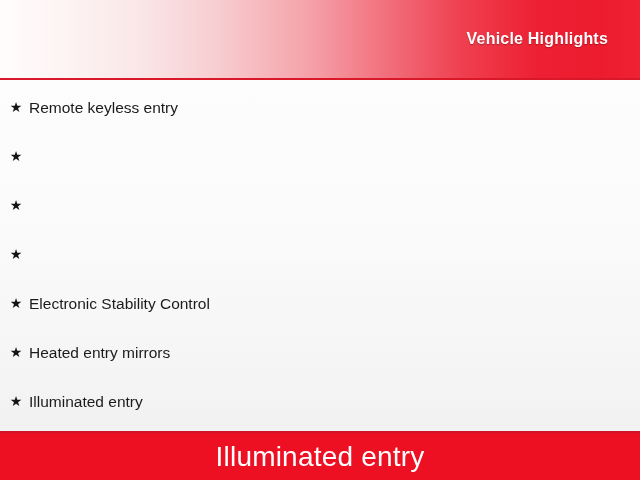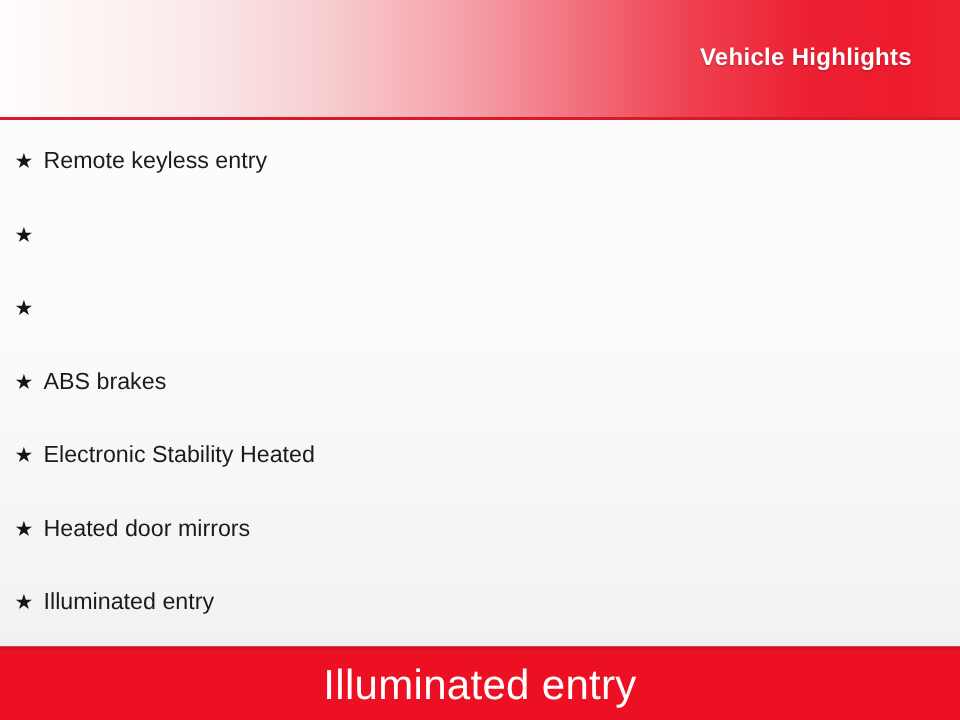--- a/index.html
+++ b/index.html
@@ -141,31 +141,30 @@
     <li class="highlight-item">
       <span class="star-icon">★</span>
     </li>
 
     <li class="highlight-item">
       <span class="star-icon">★</span>
     </li>
 
     <li class="highlight-item">
       <span class="star-icon">★</span>
-      <span class="highlight-label">ABS brakes</span>
     </li>
 
     <li class="highlight-item">
       <span class="star-icon">★</span>
-      <span class="highlight-label">Electronic Stability Heated</span>
+      <span class="highlight-label">Electronic Stability Control</span>
     </li>
 
     <li class="highlight-item">
       <span class="star-icon">★</span>
-      <span class="highlight-label">Heated door mirrors</span>
+      <span class="highlight-label">Heated entry mirrors</span>
     </li>
 
     <li class="highlight-item">
       <span class="star-icon">★</span>
       <span class="highlight-label">Illuminated entry</span>
     </li>
 
   </ul>
 
   <div class="footer">

